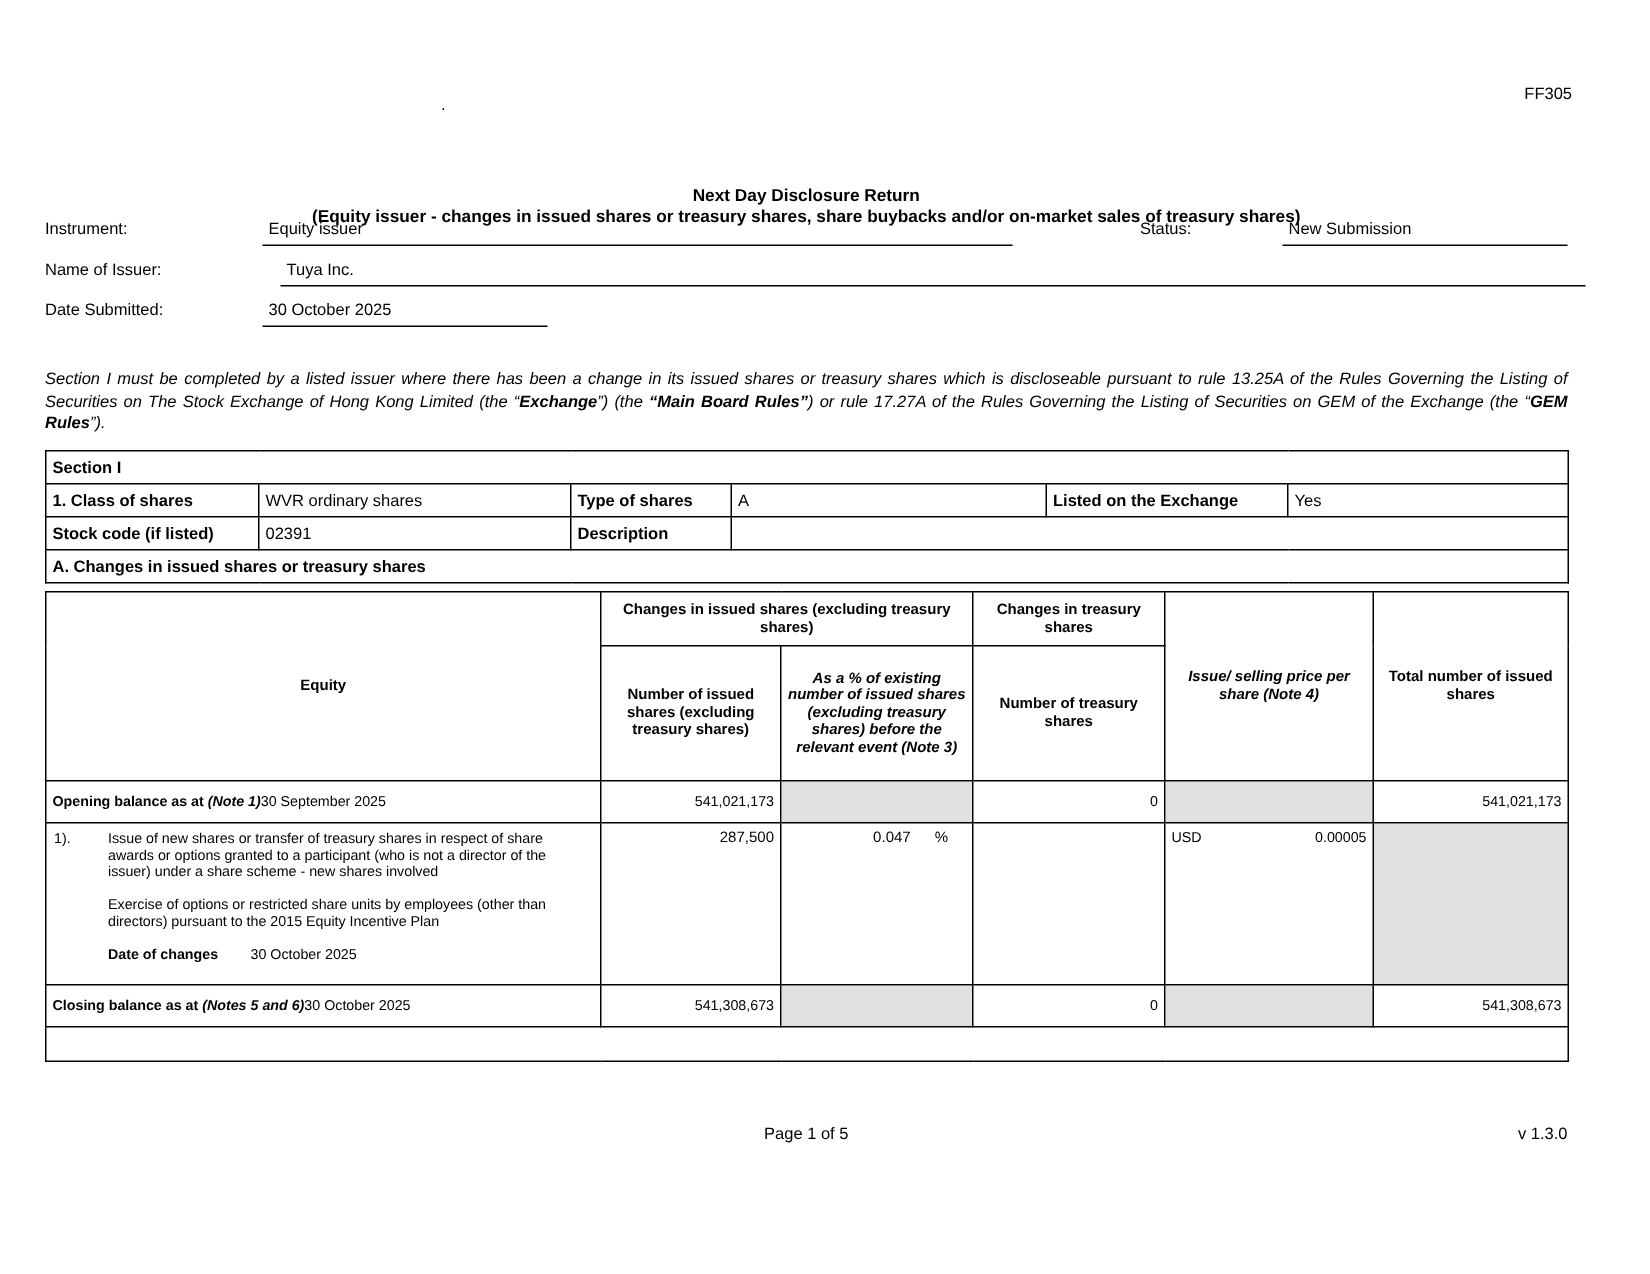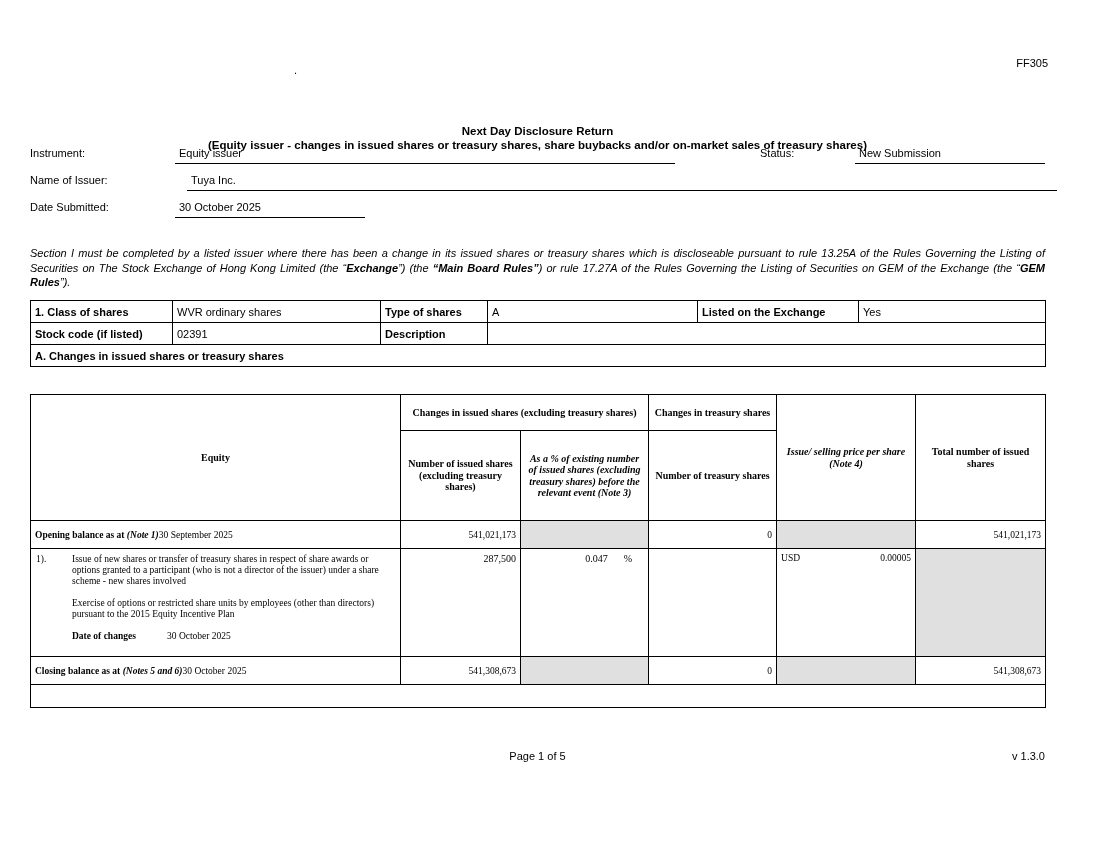--- a/index.html
+++ b/index.html
@@ -27,21 +27,21 @@
 
   table { border-collapse:collapse; table-layout:fixed; width:1015px; }
   td { border:1px solid #000; padding:2px 4px; vertical-align:middle; overflow:hidden; }
   .bold { font-weight:bold; }
   .italic { font-style:italic; }
 
   .sec1 { position:absolute; top:300px; left:30px; }
   .sec1 td { font-size:11px; height:22px; }
 
   .events { position:absolute; top:394px; left:30px; }
-  .events td { font-size:10px;font-family:Liberation Serif, serif; }
+  .events td { font-size:10px; }
   .h1 td { height:36px; }
   .h2 td { height:90px; }
   .hdr { text-align:center; font-weight:bold; line-height:11.5px; }
   .pct-hdr { font-size:9.5px; font-style:italic; }
   .shaded { background:var(--shaded,#e0e0e0); }
 
   .bal td { height:28px; font-size:9.5px; }
   .bal-label { display:flex; align-items:center; }
   .bal-label .lbl { font-weight:bold; min-width:121px; white-space:nowrap; }
   .num { text-align:right; padding-right:4px; }
@@ -99,20 +99,23 @@
   <table class="sec1">
     <colgroup>
       <col style="width:142px">
         <col style="width:208px">
         <col style="width:107px">
       <col style="width:210px">
         <col style="width:161px">
         <col style="width:187px">
     </colgroup>
     <tbody>
+        <tr>
+      <td colspan="6" class="bold">Section I</td>
+    </tr>
     <tr>
       <td class="bold">1. Class of shares</td>
       <td>WVR ordinary shares</td>
       <td class="bold">Type of shares</td>
       <td>A</td>
       <td class="bold">Listed on the Exchange</td>
       <td>Yes</td>
     </tr>
     <tr>
       <td class="bold">Stock code (if listed)</td>

